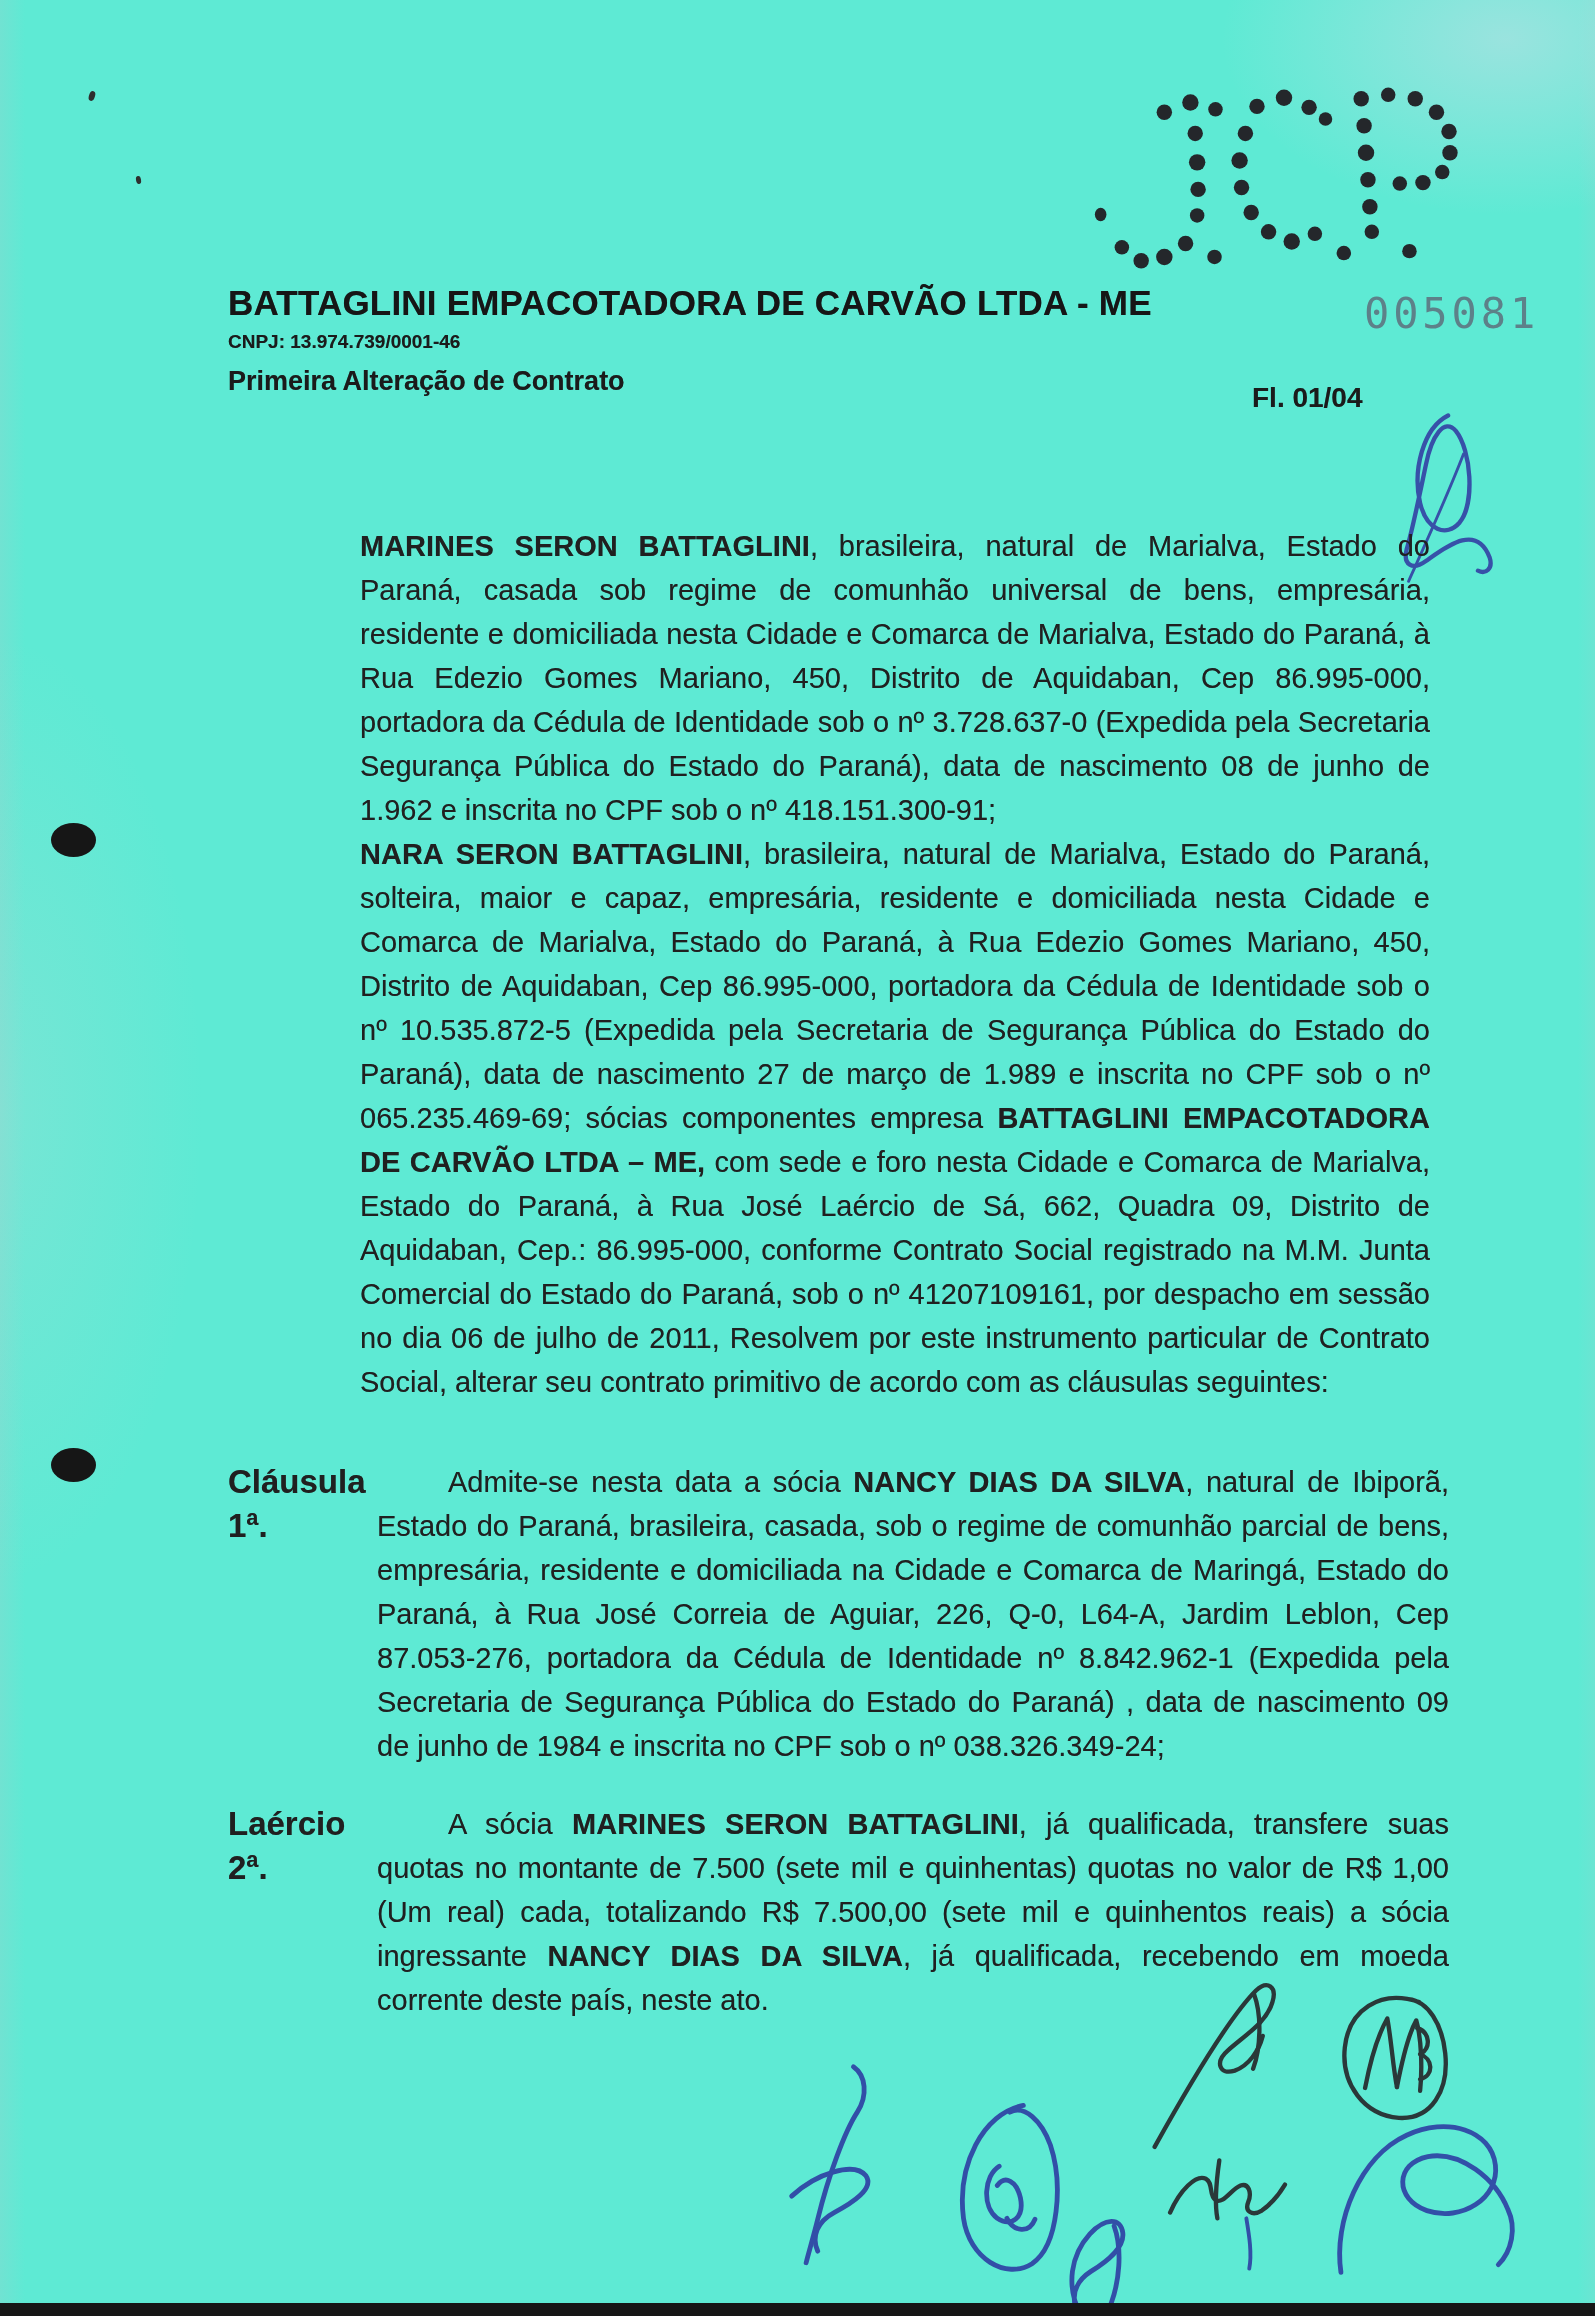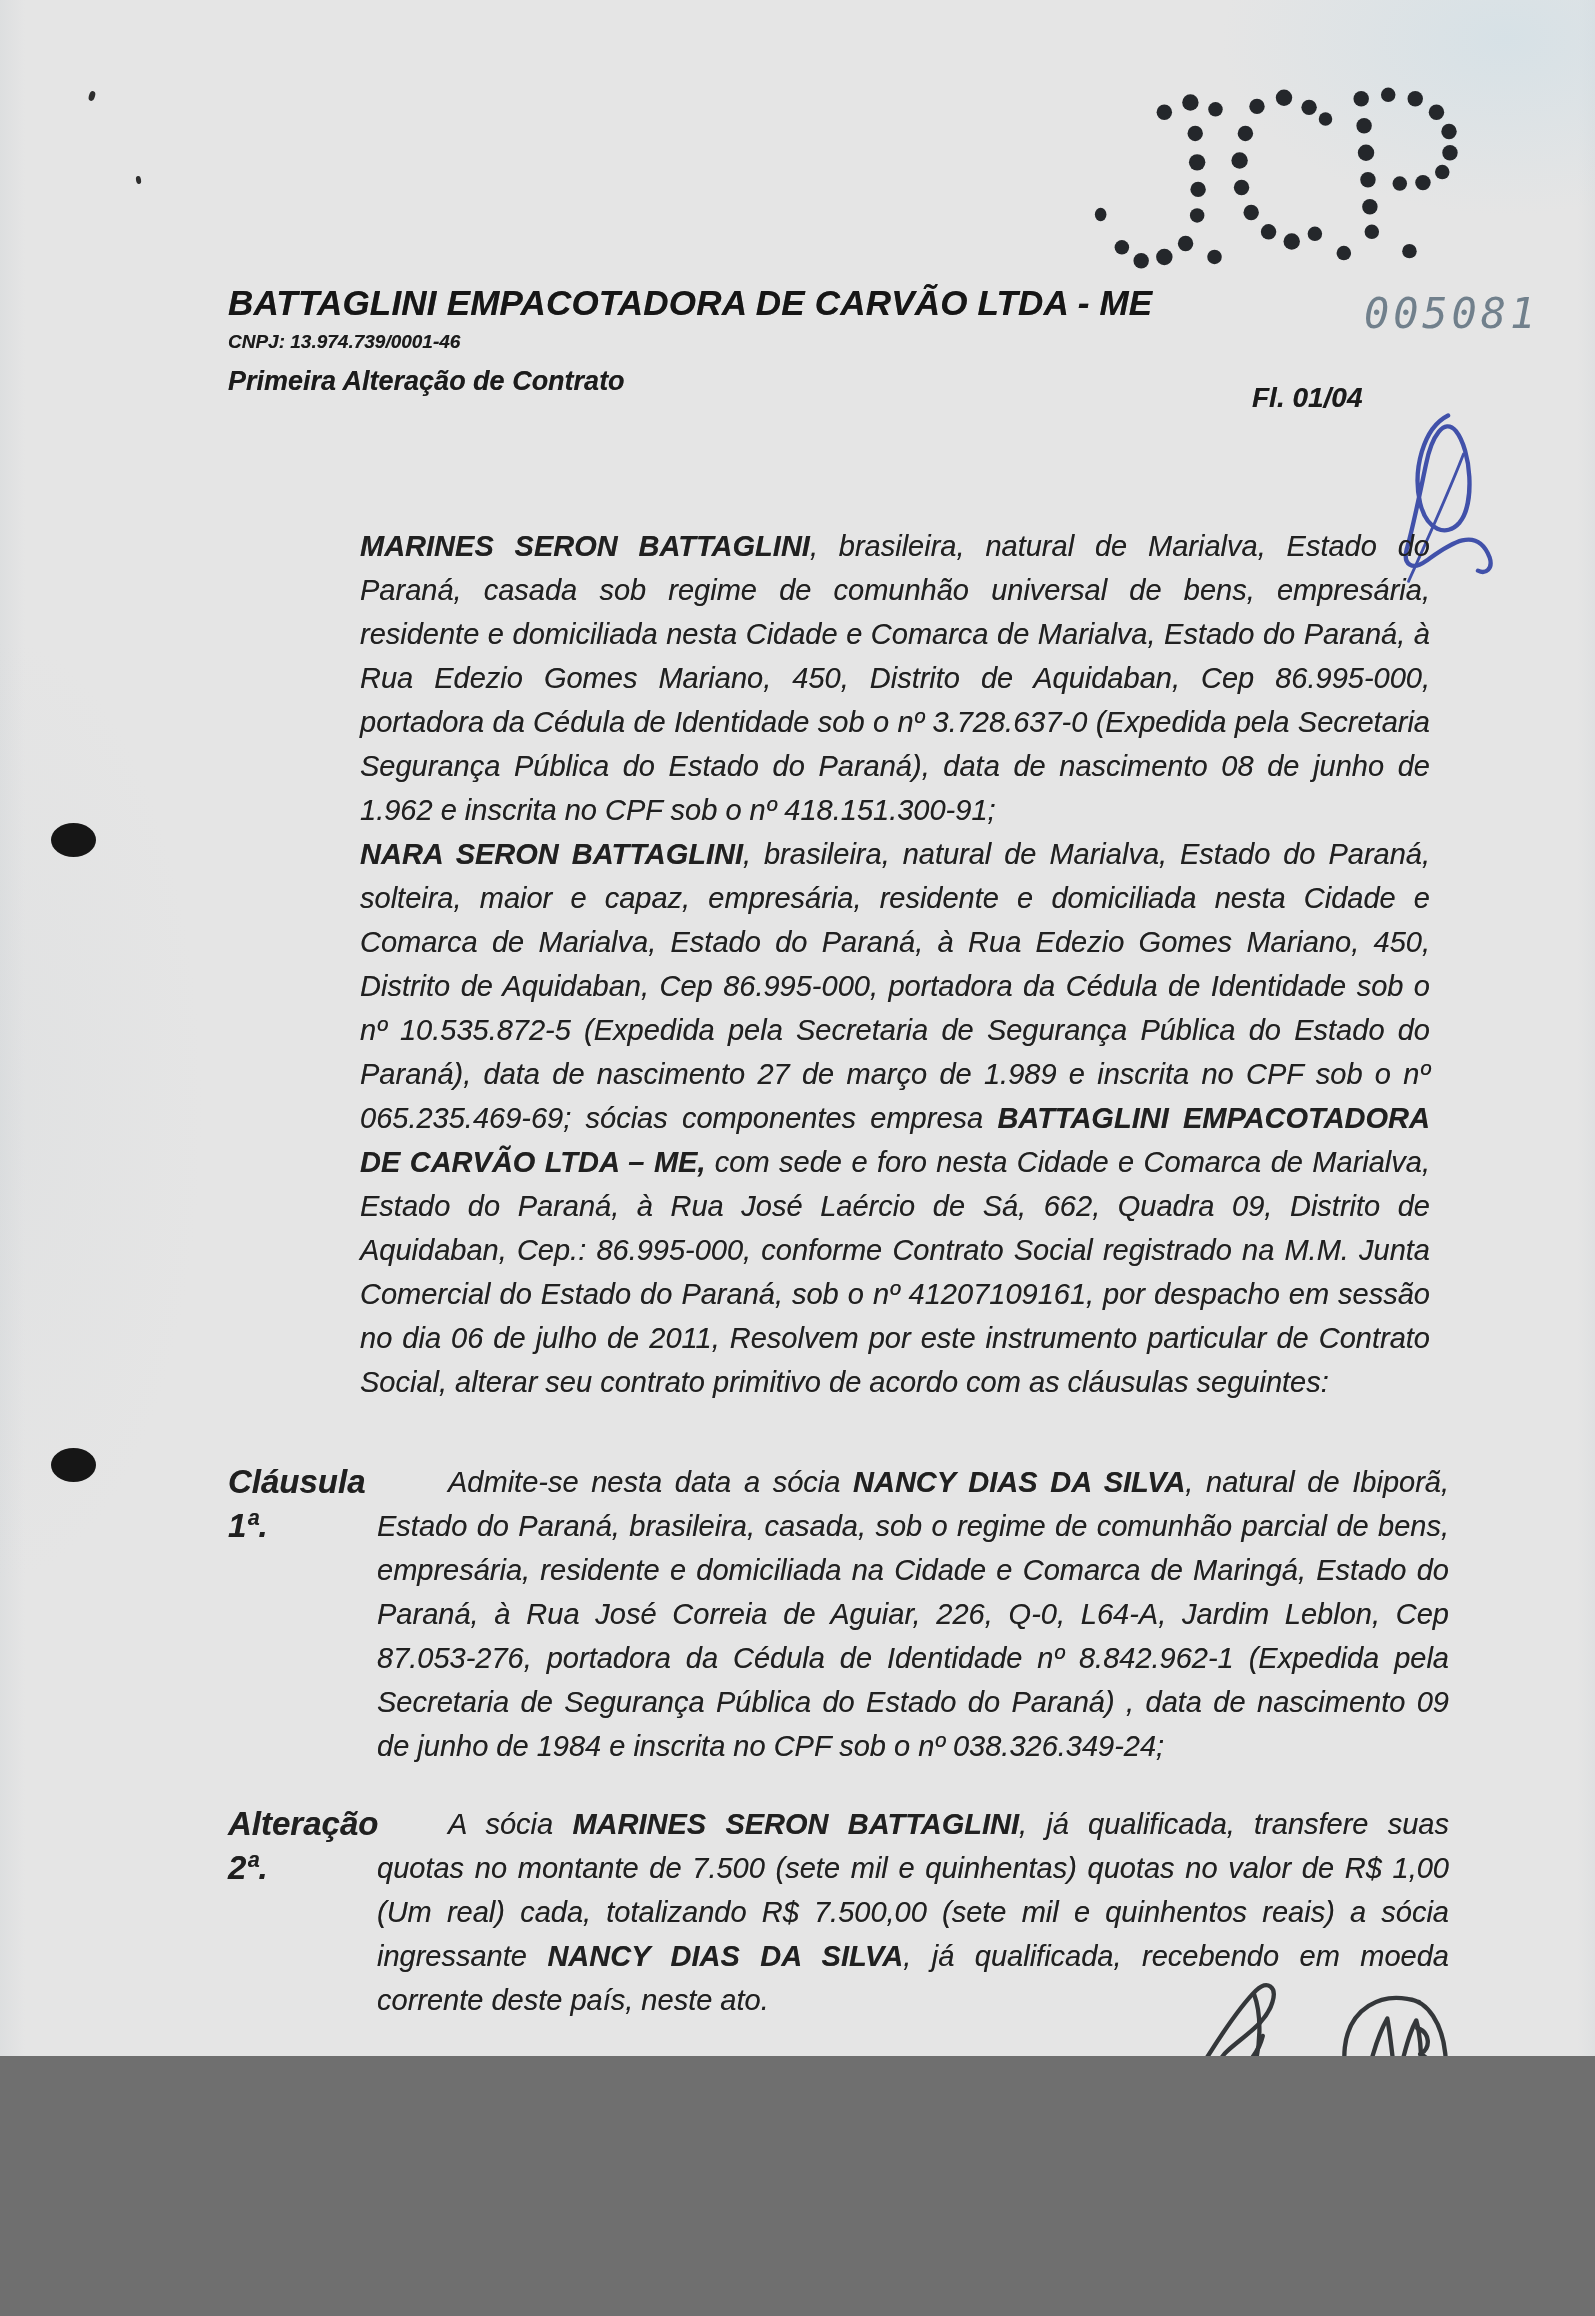--- a/index.html
+++ b/index.html
@@ -1,24 +1,23 @@
 <!DOCTYPE html>
 <html><head>
 <meta charset="utf-8">
 <style>
   html,body{margin:0;padding:0;background:#6f6f6f;}
   .page{
     position:relative;
-    width:1595px;height:2056px;
-    background:#e5e5e5;
+    width:1595px;height:2316px;
+    background:#5eead4;
     font-family:"Liberation Sans",sans-serif;
     color:#202020;
     overflow:hidden;
     margin:0 auto;
-    font-style:italic;
   }
   .page::before{
     content:"";position:absolute;inset:0;pointer-events:none;
     background:
       radial-gradient(406px 251px at 1506px 39px, rgba(203,222,231,.55), rgba(203,222,231,0) 70%),
       radial-gradient(290px 676px at 0px 1110px, rgba(208,213,216,.22), rgba(208,213,216,0) 70%),
       linear-gradient(to right, rgba(188,196,202,.20), rgba(0,0,0,0) 25px),
       linear-gradient(to left, rgba(188,196,202,.15), rgba(0,0,0,0) 17.4px);
   }
   .header{position:absolute;left:228px;top:282px;}
@@ -131,21 +130,21 @@
     <p><span class="b">MARINES SERON BATTAGLINI</span><span>, brasileira, natural de Marialva, Estado do Paraná, casada sob regime de comunhão universal de bens, empresária, residente e domiciliada nesta Cidade e Comarca de Marialva, Estado do Paraná, à Rua Edezio Gomes Mariano, 450, Distrito de Aquidaban, Cep 86.995-000, portadora da Cédula de Identidade sob o nº 3.728.637-0 (Expedida pela Secretaria Segurança Pública do Estado do Paraná), data de nascimento 08 de junho de 1.962 e inscrita no CPF sob o nº 418.151.300-91;</span></p>
     <p><span class="b">NARA SERON BATTAGLINI</span><span>, brasileira, natural de Marialva, Estado do Paraná, solteira, maior e capaz, empresária, residente e domiciliada nesta Cidade e Comarca de Marialva, Estado do Paraná, à Rua Edezio Gomes Mariano, 450, Distrito de Aquidaban, Cep 86.995-000, portadora da Cédula de Identidade sob o nº 10.535.872-5 (Expedida pela Secretaria de Segurança Pública do Estado do Paraná), data de nascimento 27 de março de 1.989 e inscrita no CPF sob o nº 065.235.469-69; sócias componentes empresa </span><span class="b">BATTAGLINI EMPACOTADORA DE CARVÃO LTDA – ME,</span><span> com sede e foro nesta Cidade e Comarca de Marialva, Estado do Paraná, à Rua José Laércio de Sá, 662, Quadra 09, Distrito de Aquidaban, Cep.: 86.995-000, conforme Contrato Social registrado na M.M. Junta Comercial do Estado do Paraná, sob o nº 41207109161, por despacho em sessão no dia 06 de julho de 2011,  Resolvem por este instrumento particular de Contrato Social, alterar seu contrato primitivo de acordo com as cláusulas seguintes:</span></p>
   </div>
 
   <div class="clause clause-1">
     <div class="label">Cláusula 1ª.</div>
     <div class="text"><span>Admite-se nesta data a sócia </span><span class="b">NANCY DIAS DA SILVA</span><span>, natural de Ibiporã, Estado do Paraná, brasileira, casada, sob o regime de comunhão parcial de bens, empresária, residente e domiciliada na Cidade e Comarca de Maringá, Estado do Paraná, à Rua José Correia de Aguiar, 226, Q-0, L64-A, Jardim Leblon, Cep 87.053-276, portadora da Cédula de Identidade nº 8.842.962-1 (Expedida pela Secretaria de Segurança Pública do Estado do Paraná) , data de nascimento 09 de junho de 1984 e inscrita no CPF sob o nº 038.326.349-24;</span></div>
   </div>
 
   <div class="clause clause-2">
-    <div class="label">Alteração 2ª.</div>
+    <div class="label">Laércio 2ª.</div>
     <div class="text"><span>A sócia </span><span class="b">MARINES SERON BATTAGLINI</span><span>, já qualificada, transfere suas quotas no montante de 7.500 (sete mil e quinhentas) quotas no valor de R$ 1,00 (Um real) cada, totalizando R$ 7.500,00 (sete mil e quinhentos reais) a sócia ingressante </span><span class="b">NANCY DIAS DA SILVA</span><span>, já qualificada, recebendo em moeda corrente deste país, neste ato.</span></div>
   </div>
 
   <div class="hole-dot d1"></div>
   <div class="hole-dot d2"></div>
 
   <svg class="abs-svg" style="left:782px;top:1970px" width="753" height="347" viewBox="810 2040 780 359">
     <g fill="none" stroke-linecap="round" stroke-linejoin="round">
       <g stroke="#2e3fa3" stroke-width="5" opacity=".9">
         <path d="M 884 2140 C 897 2149 899 2170 888 2187 C 875 2207 858 2253 847 2298 C 842 2318 838 2331 835 2343"></path>

